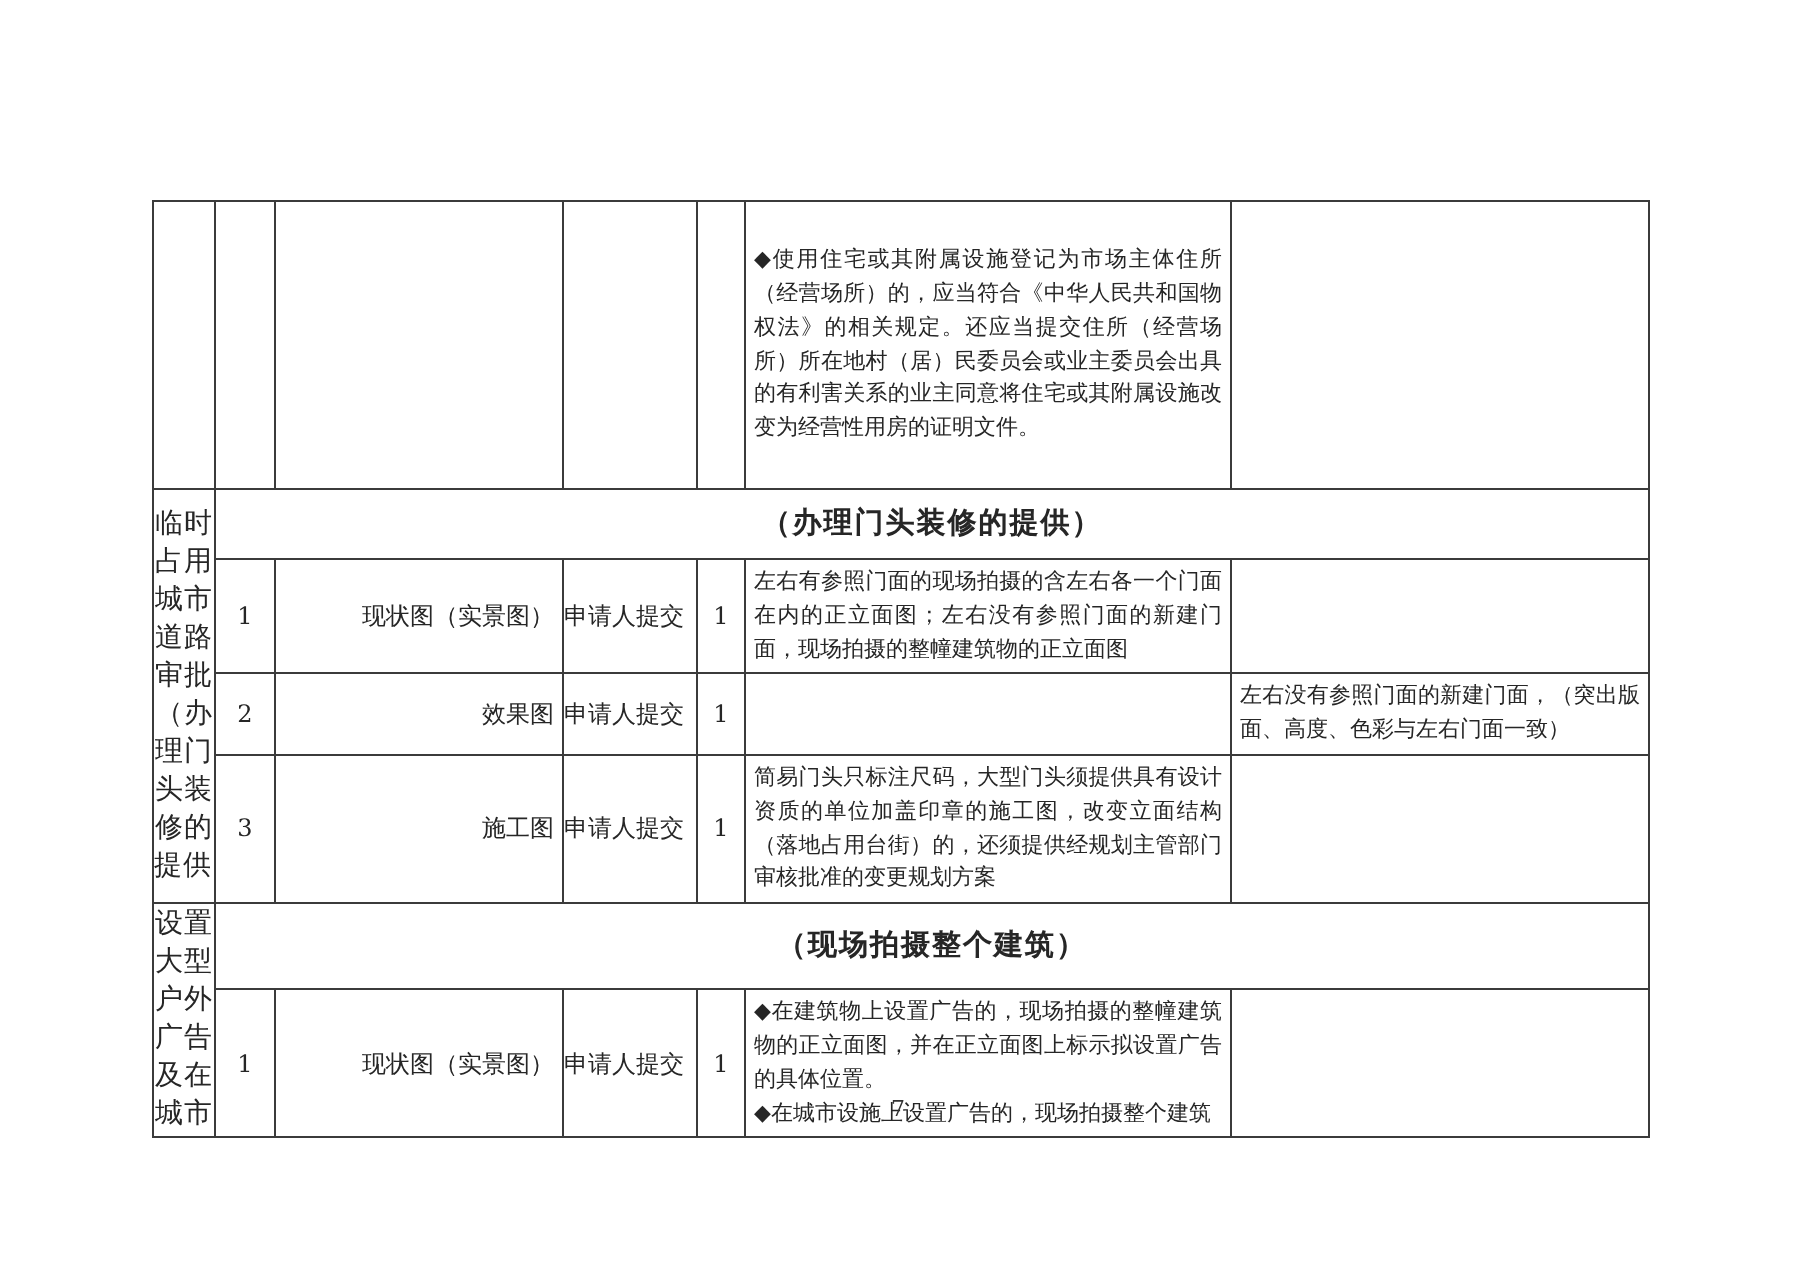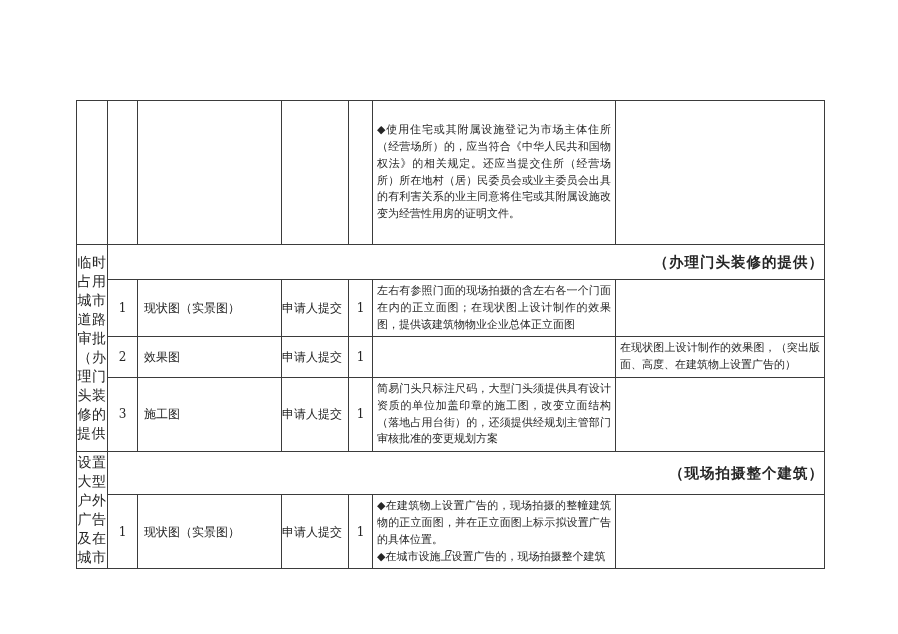--- a/index.html
+++ b/index.html
@@ -29,34 +29,34 @@
 
   
   td.cat {
     text-align: center;
     white-space: pre;
     font-size: 14px;
     line-height: 19px;
     letter-spacing: 0.5px;
   }
   td.num   { text-align: center; }
-  td.name  { text-align: left; padding: 2px 4px 2px 6px; }
+  td.name  { text-align: right; padding: 2px 4px 2px 6px; }
   td.sub   { }
   td.cnt   { text-align: center; }
   td.desc, td.remark {
     text-align: justify;
     text-justify: inter-character;
     padding: 3px 4px;
     font-size: 11px;
     line-height: 16.8px;
     white-space: pre-line;
     vertical-align: middle;
   }
   td.section-header {
-    text-align: right;
+    text-align: center;
     font-weight: bold;
     font-size: 14.5px;
     letter-spacing: 1px;
   }
 
   
   tr.r-cont   { height: 144px; }
   tr.r-head1  { height: 35px;  }
   tr.r-item1  { height: 53px;  }
   tr.r-item2  { height: 40px;  }
@@ -112,31 +112,31 @@
 修的
 提供）</td>
         <td class="section-header" colspan="6">（办理门头装修的提供）</td>
       </tr>
 
       <tr class="r-item1">
         <td class="num">1</td>
         <td class="name">现状图（实景图）</td>
         <td class="sub">申请人提交</td>
         <td class="cnt">1</td>
-        <td class="desc">左右有参照门面的现场拍摄的含左右各一个门面在内的正立面图；在现状图上设计制作的效果图，提供该建筑物物业企业总体正立面图</td>
+        <td class="desc">左右有参照门面的现场拍摄的含左右各一个门面在内的正立面图；左右没有参照门面的新建门面，现场拍摄的整幢建筑物的正立面图</td>
         <td class="remark"></td>
       </tr>
 
       <tr class="r-item2">
         <td class="num">2</td>
         <td class="name">效果图</td>
         <td class="sub">申请人提交</td>
         <td class="cnt">1</td>
         <td class="desc"></td>
-        <td class="remark">在现状图上设计制作的效果图，（突出版面、高度、在建筑物上设置广告的）</td>
+        <td class="remark">左右没有参照门面的新建门面，（突出版面、高度、色彩与左右门面一致）</td>
       </tr>
 
       <tr class="r-item3">
         <td class="num">3</td>
         <td class="name">施工图</td>
         <td class="sub">申请人提交</td>
         <td class="cnt">1</td>
         <td class="desc">简易门头只标注尺码，大型门头须提供具有设计资质的单位加盖印章的施工图，改变立面结构（落地占用台街）的，还须提供经规划主管部门审核批准的变更规划方案</td>
         <td class="remark"></td>
       </tr>

